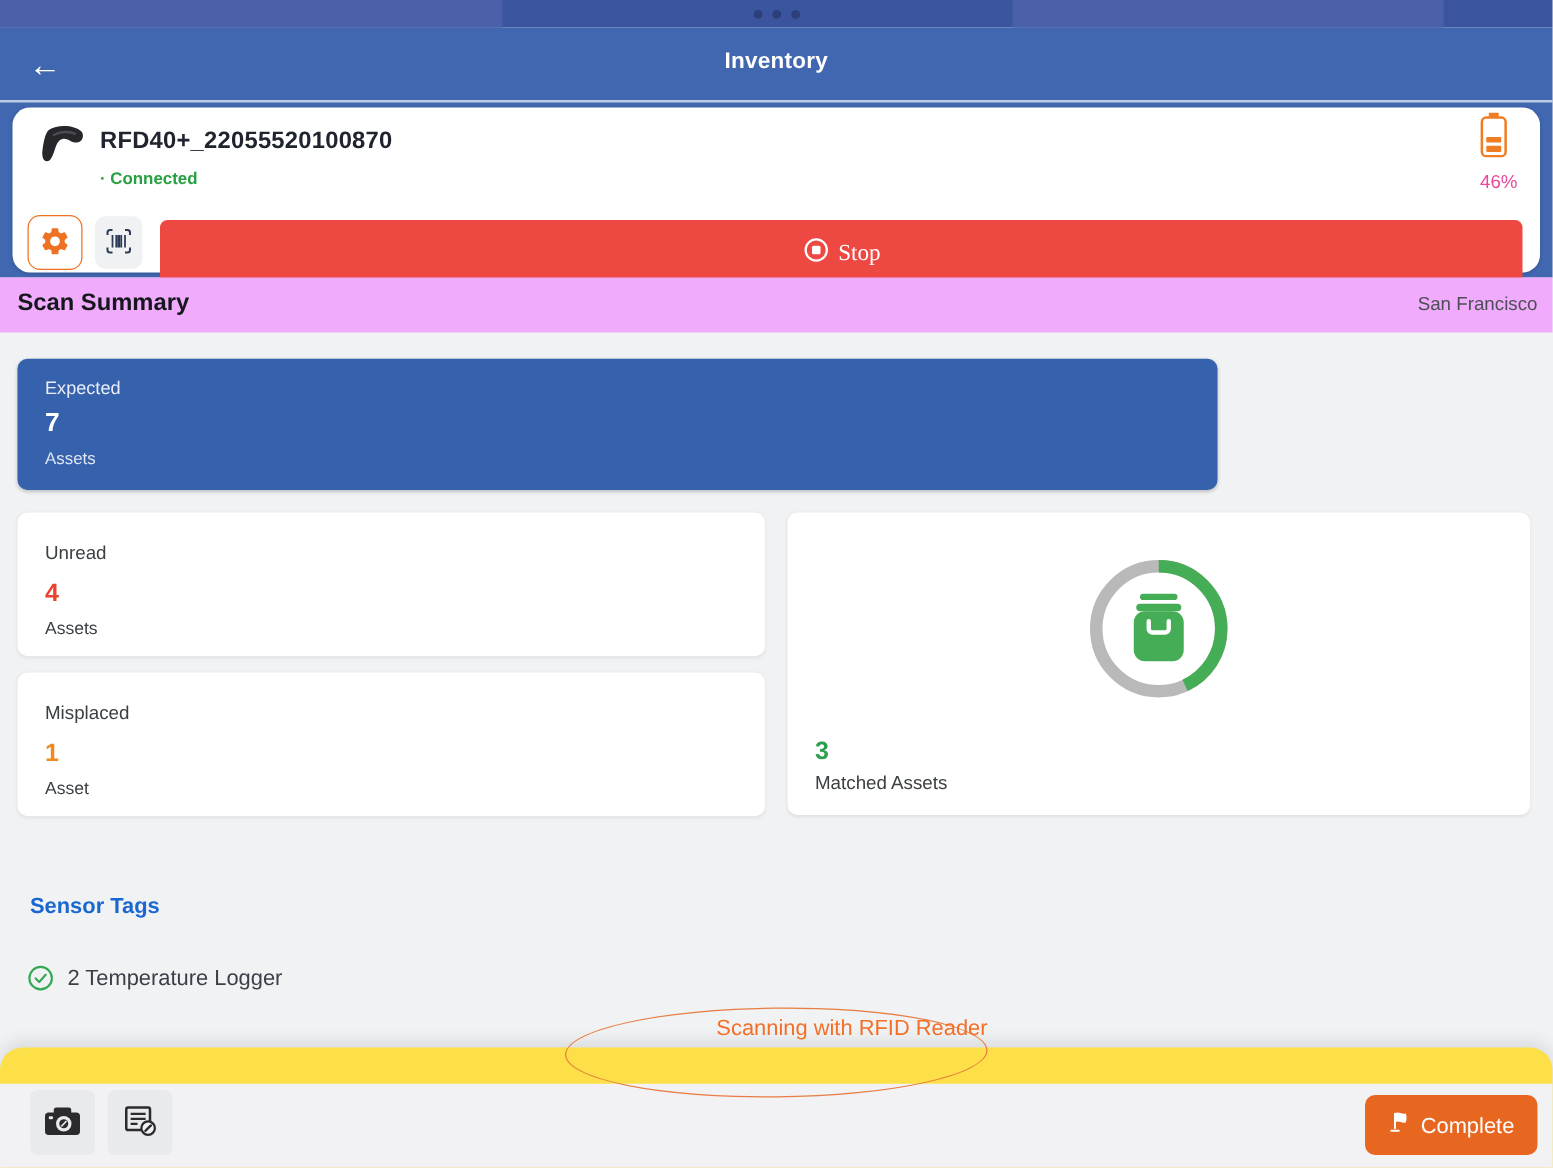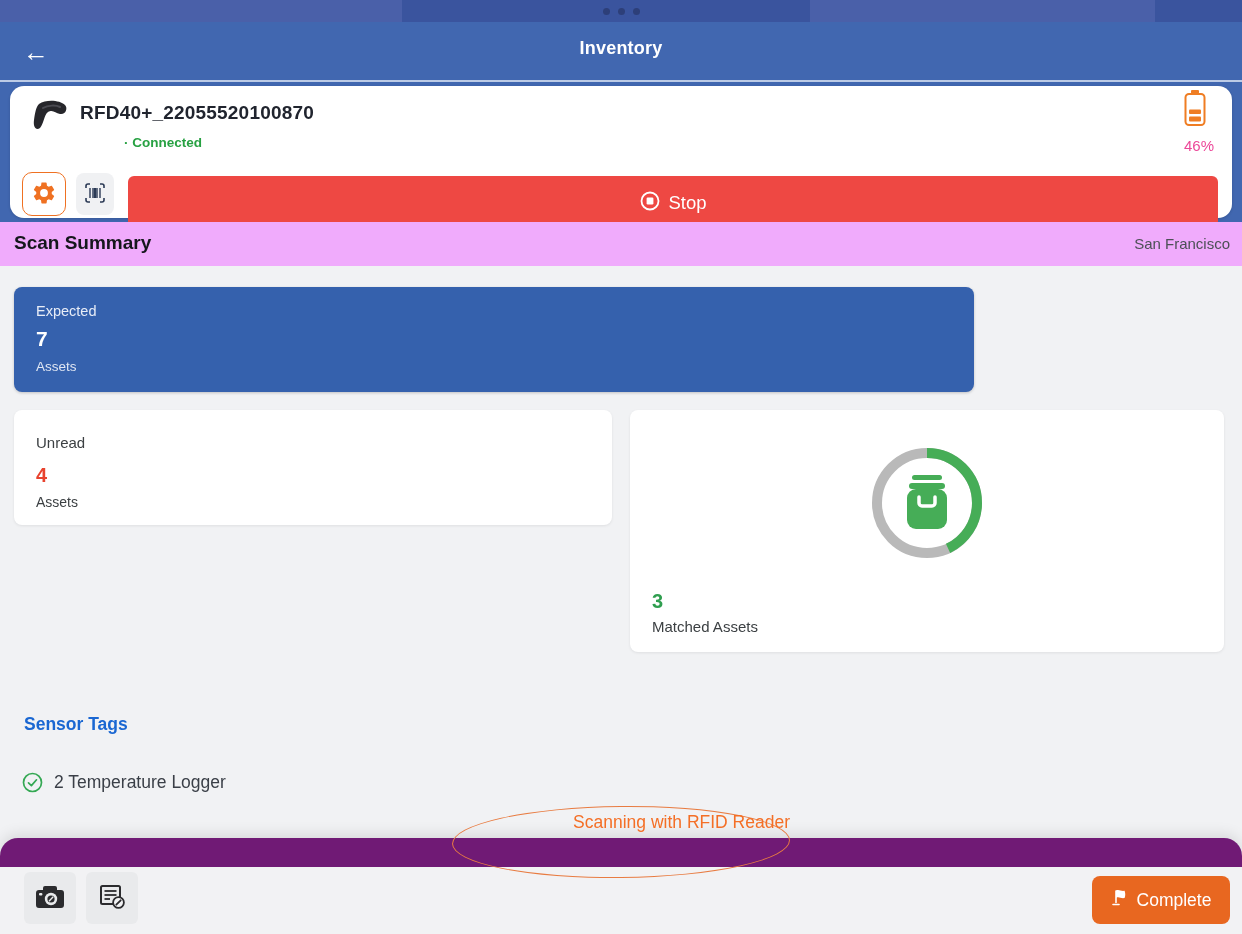--- a/index.html
+++ b/index.html
@@ -19,26 +19,26 @@
   .appbar-region { position:absolute; top:22px; left:0; width:1242px; height:200px; background:#4167b0; }
   .appbar { position:absolute; top:0; left:0; width:100%; height:58px; }
   .appbar .hairline { position:absolute; top:58px; left:0; width:100%; height:2px; background:rgba(230,236,248,0.75); }
   .back-btn { position:absolute; left:18px; top:14px; width:36px; height:32px; color:#fff; font-size:26px; line-height:30px; text-align:center; cursor:pointer; background:transparent; border:none; }
   .appbar-title { position:absolute; top:16px; left:0; width:100%; text-align:center; color:#fff; font-size:18px; font-weight:600; letter-spacing:.2px; }
 
   
   .device-card { position:absolute; top:64px; left:10px; width:1222px; height:132px; background:#fff; border-radius:14px; box-shadow:0 1px 3px rgba(0,0,0,.15); }
   .scanner-img { position:absolute; left:20px; top:10px; width:44px; height:44px; }
   .device-name { position:absolute; left:70px; top:16px; font-size:19px; font-weight:700; color:#20242e; letter-spacing:.2px; }
-  .device-status { position:absolute; left:70px; top:49px; font-size:13.5px; font-weight:600; color:#27a142;margin-left:44px; }
+  .device-status { position:absolute; left:70px; top:49px; font-size:13.5px; font-weight:600; color:#27a142; }
   .battery { position:absolute; right:26px; top:4px; width:22px; height:36px; }
   .battery-pct { position:absolute; right:18px; top:51px; font-size:15px; color:#ec4899; }
   .gear-btn { position:absolute; left:12px; top:86px; width:44px; height:44px; background:#fff; border:1.6px solid #ef7122; border-radius:10px; display:flex; align-items:center; justify-content:center; cursor:pointer; }
   .barcode-btn { position:absolute; left:66px; top:87px; width:38px; height:42px; background:#f0f1f3; border:none; border-radius:8px; display:flex; align-items:center; justify-content:center; cursor:pointer; }
-  .stop-btn { position:absolute; left:118px; right:14px; top:90px; height:54px; background:#ee4843; border:none; border-radius:6px; color:#fff; font-size:18.5px; display:flex; align-items:center; justify-content:center; gap:7px; cursor:pointer; font-family:Liberation Sans, sans-serif; }
+  .stop-btn { position:absolute; left:118px; right:14px; top:90px; height:54px; background:#ee4843; border:none; border-radius:6px; color:#fff; font-size:18.5px; display:flex; align-items:center; justify-content:center; gap:7px; cursor:pointer; font-family:Liberation Serif, serif; }
 
   
   .summary-band { position:absolute; top:222px; left:0; width:1242px; height:44px; background:#f0abfc; }
   .summary-title { position:absolute; left:14px; top:10px; font-size:19px; font-weight:700; color:#15171c; }
   .summary-location { position:absolute; right:12px; top:13px; font-size:15px; font-weight:500; color:#4c5056; }
 
   .card { position:absolute; border-radius:8px; cursor:pointer; }
   .expected-card { left:14px; top:287px; width:960px; height:105px; background:#3561ad; box-shadow:0 1px 3px rgba(0,0,0,.2); }
   .expected-card .lbl { position:absolute; left:22px; top:16px; font-size:14.5px; color:#e8edf7; }
   .expected-card .num { position:absolute; left:22px; top:40px; font-size:21px; font-weight:700; color:#fff; }
@@ -57,21 +57,21 @@
   .ring-wrap { position:absolute; left:239px; top:35px; width:116px; height:116px; }
   .matched-num { position:absolute; left:22px; top:180px; font-size:20px; font-weight:700; color:#2f9e4f; }
   .matched-lbl { position:absolute; left:22px; top:208px; font-size:15px; color:#3c4043; }
 
   
   .sensor-heading { position:absolute; left:24px; top:714px; font-size:17.5px; font-weight:700; color:#1a67d2; cursor:pointer; }
   .sensor-item { position:absolute; left:22px; top:772px; display:flex; align-items:flex-start; gap:11px; }
   .sensor-item .txt { font-size:17.5px; color:#3a3f47; }
 
   
-  .sheet { position:absolute; left:0; top:838px; width:1242px; height:96px; background:#701a75; border-radius:18px 18px 0 0; box-shadow:0 -4px 14px rgba(0,0,0,.10); }
+  .sheet { position:absolute; left:0; top:838px; width:1242px; height:96px; background:#fde047; border-radius:18px 18px 0 0; box-shadow:0 -4px 14px rgba(0,0,0,.10); }
   .sheet .footer-gray { position:absolute; left:0; top:29px; width:100%; height:67px; background:#f2f2f4; }
   .tool-btn { position:absolute; top:34px; width:52px; height:52px; background:#e9eaec; border:none; border-radius:6px; display:flex; align-items:center; justify-content:center; cursor:pointer; }
   .camera-btn { left:24px; }
   .note-btn { left:86px; }
   .complete-btn { position:absolute; right:12px; top:38px; width:138px; height:48px; background:#e86720; border:none; border-radius:8px; color:#fff; font-size:17.5px; display:flex; align-items:center; justify-content:center; gap:9px; cursor:pointer; font-family:"Liberation Sans",sans-serif; }
 
   
   .callout-ellipse { position:absolute; left:452px; top:806px; width:338px; height:72px; border:1.6px solid #e87c42; border-radius:50%; transform:rotate(-.6deg); z-index:40; pointer-events:none; }
   .callout-text { position:absolute; left:452px; top:812px; width:338px; text-align:right; font-size:17.5px; font-weight:500; color:#f46f26; z-index:41; pointer-events:none; }
 </style>
@@ -167,20 +167,25 @@
     <div class="num">7</div>
     <div class="unit">Assets</div>
   </div>
 
   <div class="card white-card unread-card">
     <div class="stat-lbl">Unread</div>
     <div class="stat-num num-red">4</div>
     <div class="stat-unit">Assets</div>
   </div>
 
+  <div class="card white-card misplaced-card">
+    <div class="stat-lbl">Misplaced</div>
+    <div class="stat-num num-amber">1</div>
+    <div class="stat-unit">Asset</div>
+  </div>
 
   <div class="card white-card matched-card">
     <div class="ring-wrap">
       <svg width="116" height="116" viewBox="0 0 116 116">
         <circle cx="58" cy="58" r="50" fill="none" stroke="#b9b9b9" stroke-width="10"></circle>
         <circle cx="58" cy="58" r="50" fill="none" stroke="#46ad57" stroke-width="10" transform="rotate(-90 58 58)" stroke-dasharray="135.0884841043611 314.1592653589793"></circle>
         <g>
           <rect x="43" y="30" width="30" height="5" rx="2.5" fill="#46ad57"></rect>
           <rect x="40" y="38" width="36" height="6" rx="3" fill="#46ad57"></rect>
           <rect x="38" y="44" width="40" height="40" rx="9" fill="#46ad57"></rect>

